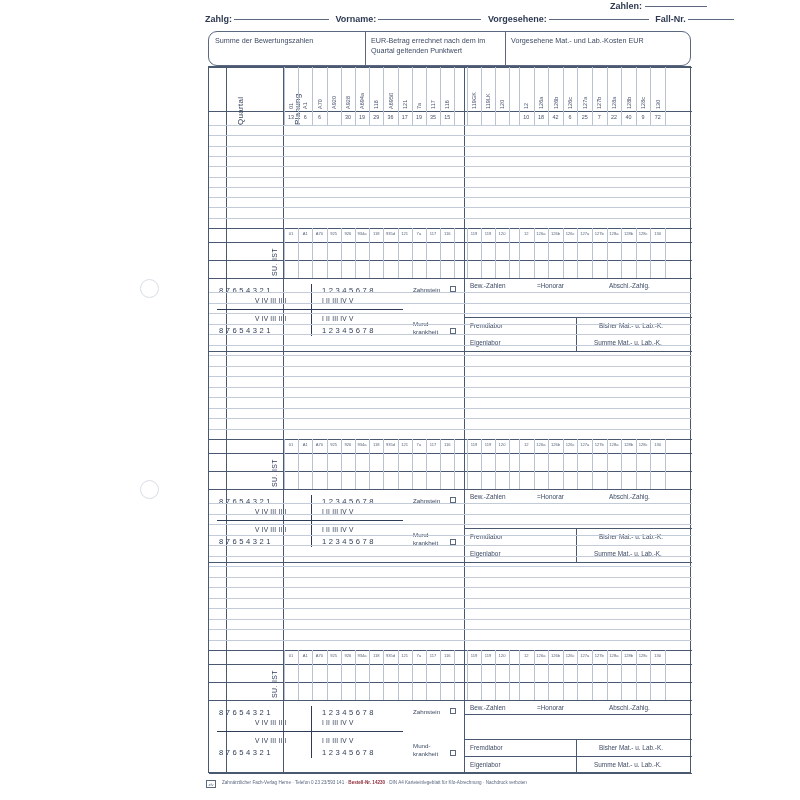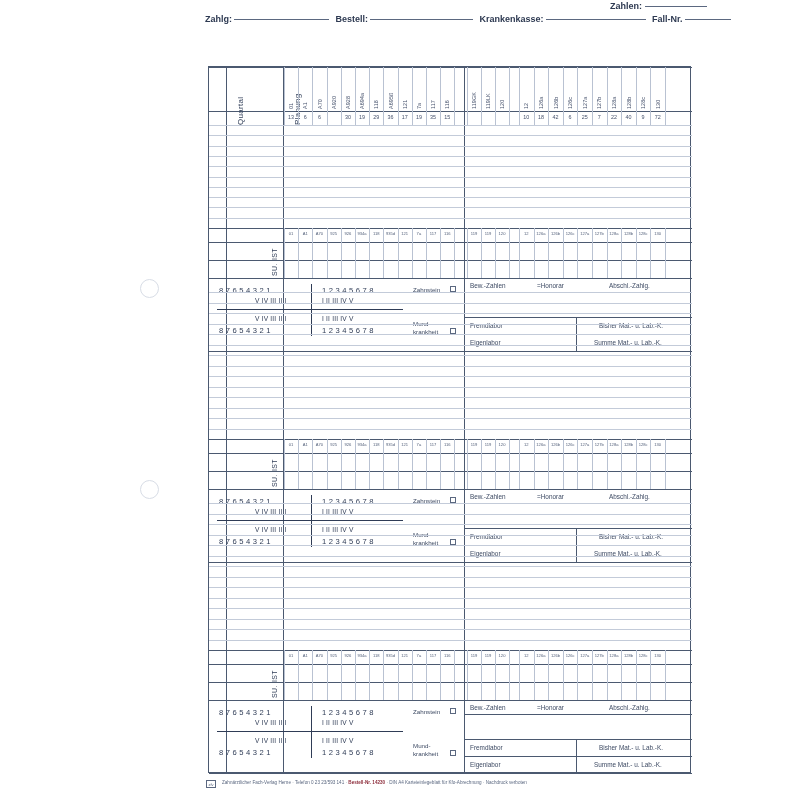--- a/index.html
+++ b/index.html
@@ -74,25 +74,35 @@
 
   <div class="hole" style="left:140px;top:279px;"></div>
   <div class="hole" style="left:140px;top:480px;"></div>
 
   <div class="blatt-line">
     <span>Zahlen:</span><span class="rule"></span>
   </div>
 
   <div class="namerow">
     <span class="lbl">Zahlg:</span><span class="rule" style="width:95px"></span>
-    <span class="lbl">Bestell:</span><span class="rule" style="width:103px"></span>
-    <span class="lbl">Krankenkasse:</span><span class="rule" style="width:100px"></span>
+    <span class="lbl">Vorname:</span><span class="rule" style="width:103px"></span>
+    <span class="lbl">Vorgesehene:</span><span class="rule" style="width:100px"></span>
     <span class="lbl">Fall-Nr.</span><span class="rule" style="width:46px"></span>
   </div>
 
+  <div class="banner">
+    <div class="sep" style="left:156px"></div>
+    <div class="sep" style="left:296px"></div>
+    <div class="cell" style="left:0;width:156px">Summe der Bewertungszahlen</div>
+    <div class="cell" style="left:156px;width:140px">
+      <span>EUR-Betrag errechnet nach dem im</span><br>
+      <span>Quartal geltenden Punktwert</span>
+    </div>
+    <div class="cell" style="left:296px;width:187px">Vorgesehene Mat.- und Lab.-Kosten EUR</div>
+  </div>
 
   <div class="frame">
 
     <div class="vline" style="left:17px;top:0;height:707px;"></div>
     <div class="vline" style="left:74px;top:0;height:707px;"></div>
     <div class="vline" style="left:255px;top:0;height:707px;"></div>
 
     <div class="hline" style="left:0;top:0;width:483px;"></div>
     <div class="hline" style="left:0;top:44px;width:483px;"></div>
     <div class="hline" style="left:74px;top:58px;width:409px;"></div>

